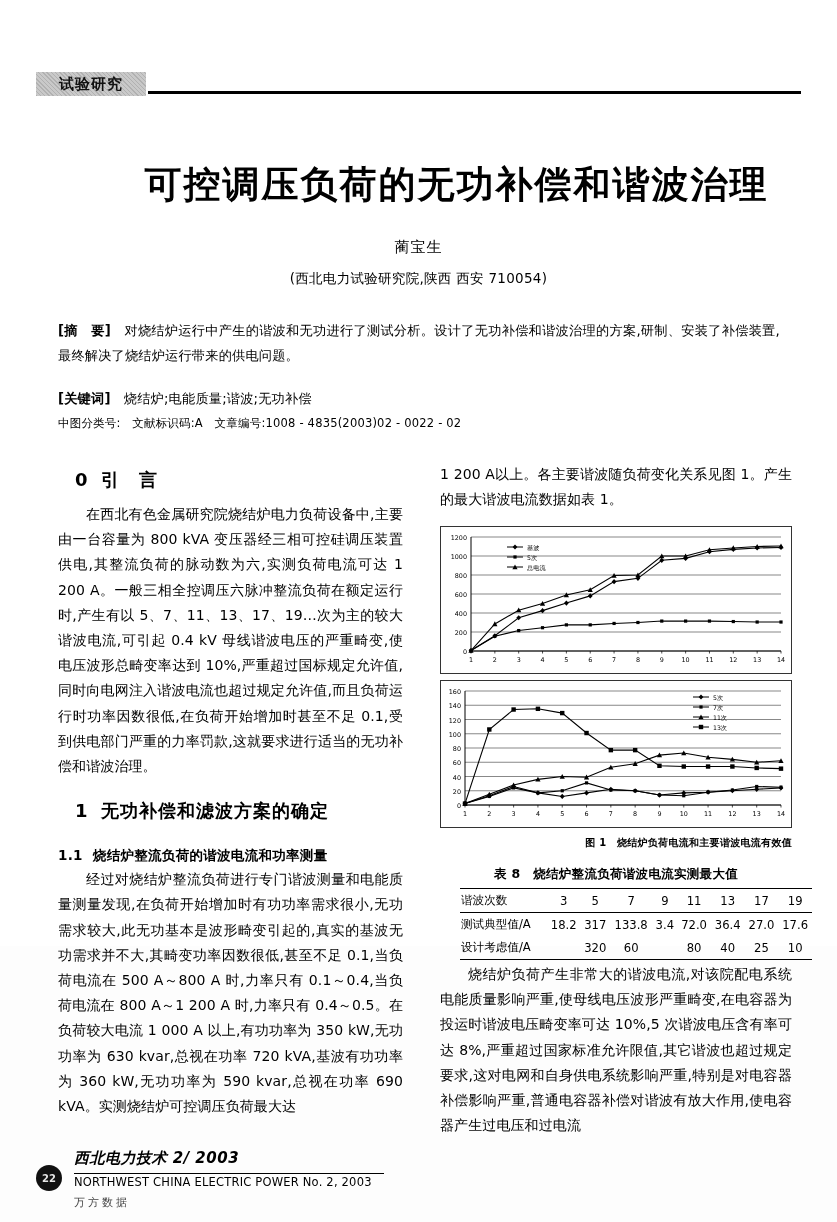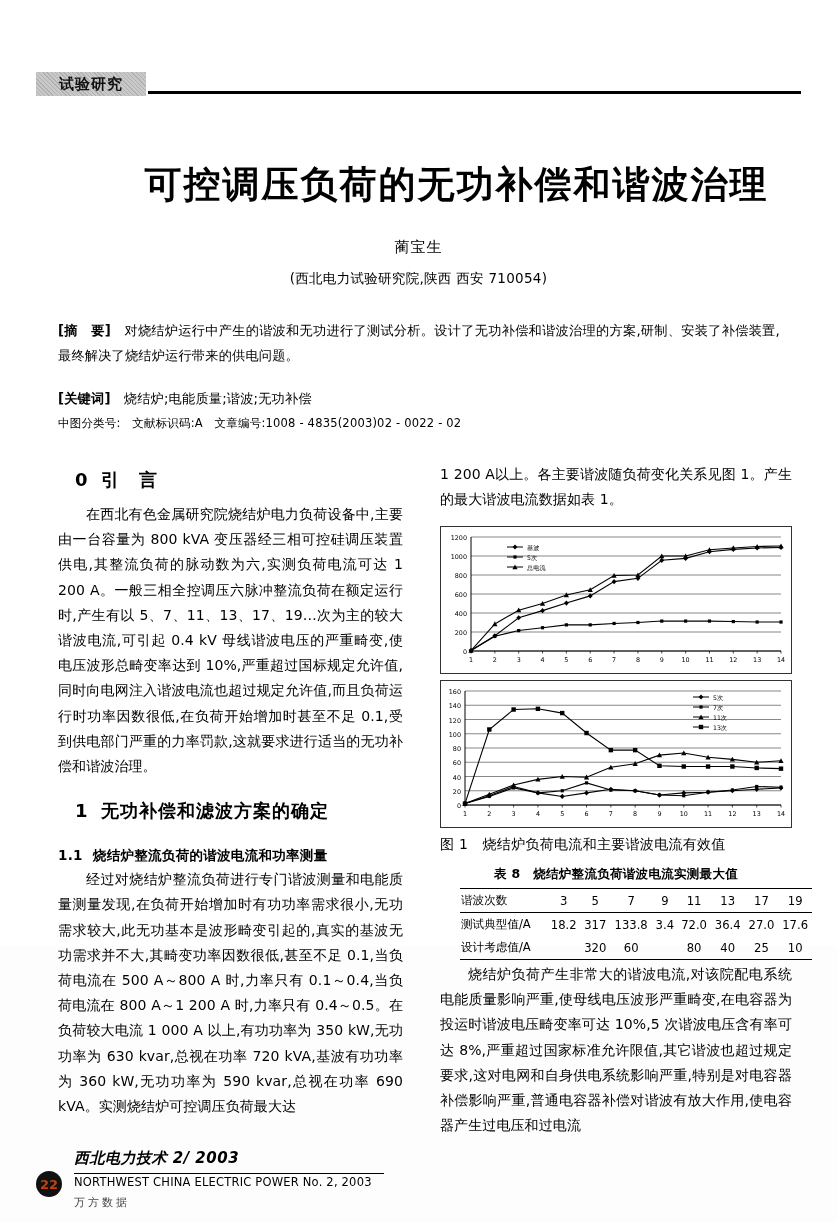--- a/index.html
+++ b/index.html
@@ -87,22 +87,22 @@
   .gap-s{height:14px;}
   .gap-m{height:20px;}
   
   .figbox{
     border:1px solid #333;background:#fff;
     box-sizing:border-box;
   }
   .fig1{position:absolute;left:0px;top:64px;width:352px;height:148px;}
   .fig2{position:absolute;left:0px;top:218px;width:352px;height:148px;}
   .figcap{
-    position:absolute;left:0;top:374px;width:352px;text-align:left;
-    font-size:14px;font-weight:normal;letter-spacing:.3px;
+    position:absolute;left:0;top:374px;width:352px;text-align:right;
+    font-size:10px;font-weight:bold;letter-spacing:.3px;
   }
   
   .tabwrap{position:absolute;left:0;top:404px;width:352px;}
   .tabcap{
     text-align:center;font-size:12.5px;font-weight:bold;
     letter-spacing:.3px;margin-bottom:5px;
   }
   table.t1{
     border-collapse:collapse;width:352px;font-size:11.6px;margin-left:20px;
   }
@@ -111,22 +111,22 @@
   }
   table.t1 th:first-child,table.t1 td:first-child{
     text-align:left;padding-left:1px;
   }
   table.t1 thead tr{border-top:1.6px solid #000;border-bottom:1px solid #000;}
   table.t1 tbody tr:last-child{border-bottom:1.6px solid #000;}
   .after-table{position:absolute;left:0;top:500px;width:352px;}
   
   .footer{position:absolute;left:36px;top:1145px;width:765px;height:70px;}
   .pgnum{
-    position:absolute;left:0;top:26px;width:26px;height:26px;border-radius:50%;
-    background:#111;color:#c2410c;font-size:13px;font-weight:bold;
+    position:absolute;left:0;top:20px;width:26px;height:26px;border-radius:50%;
+    background:#111;color:#e5e5e5;font-size:10px;font-weight:bold;
     display:flex;align-items:center;justify-content:center;
   }
   .f-cn{
     position:absolute;left:38px;top:4px;font-size:15px;font-weight:bold;
     font-style:italic;letter-spacing:.5px;
   }
   .f-rule{position:absolute;left:38px;top:28px;width:310px;height:1.4px;background:#000;}
   .f-en{
     position:absolute;left:38px;top:30px;font-size:11.5px;letter-spacing:.2px;
     font-family:"DejaVu Sans","Liberation Sans",sans-serif;

